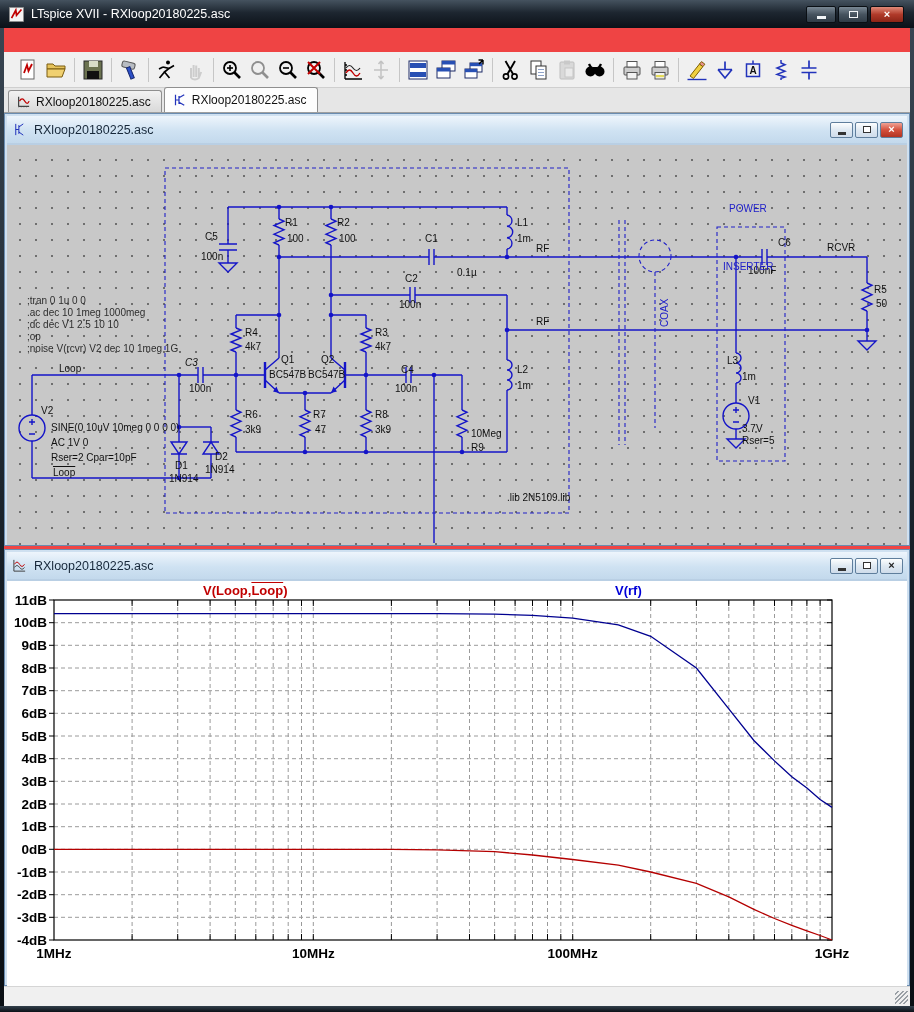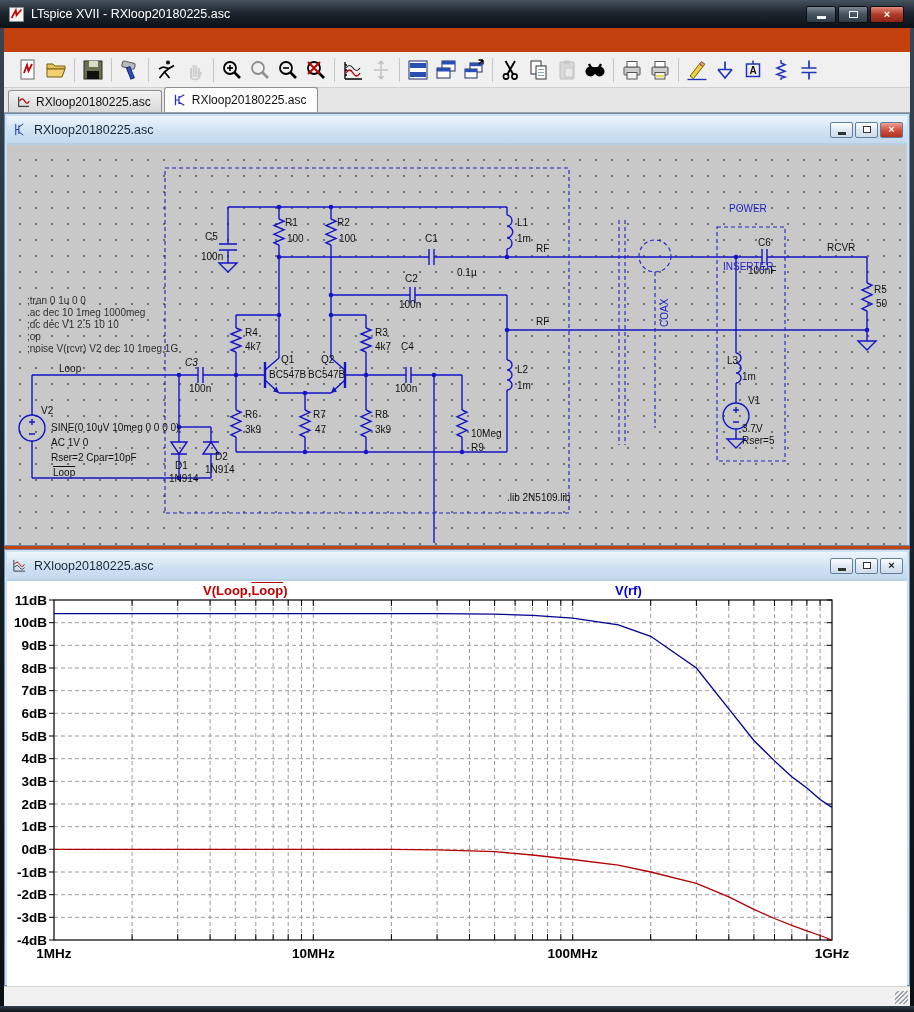--- a/index.html
+++ b/index.html
@@ -1,18 +1,18 @@
 <!DOCTYPE html>
 <html><head>
 <meta charset="utf-8">
 <style>
   html,body{margin:0;padding:0;background:#666;}
   *{box-sizing:border-box;}
   #app{position:relative;width:914px;height:1012px;font-family:"Liberation Sans",sans-serif;
-       background:#c2410c;overflow:hidden;}
+       background:#ef4444;overflow:hidden;}
   
   .frame-side{position:absolute;top:0;width:4px;height:1012px;background:linear-gradient(#3a4754,#141c24 60%,#0a0f14);z-index:50;}
   #frame-left{left:0;} #frame-right{right:0;}
   #frame-bottom{position:absolute;left:0;bottom:0;width:914px;height:6px;
        background:linear-gradient(#2c3募0,#10161d);background:linear-gradient(#33404c,#0c1117);z-index:51;}
   #titlebar{position:absolute;left:0;top:0;width:914px;height:28px;
        background:linear-gradient(#45525f,#1d2630 45%,#0b1118);display:flex;align-items:center;
        color:#fff;font-size:12.5px;z-index:52;}
   #titlebar .app-icon{width:17px;height:17px;margin:0 6px 0 8px;}
   .win-controls{margin-left:auto;margin-right:10px;display:flex;gap:2px;}
@@ -461,21 +461,21 @@
           <span class="slabel" style="left: 238px; top: 182px;">R4</span>
           <span class="slabel" style="left: 238px; top: 196px;">4k7</span>
           <span class="slabel" style="left: 368px; top: 182px;">R3</span>
           <span class="slabel" style="left: 368px; top: 196px;">4k7</span>
           <span class="slabel" style="left: 274px; top: 209px;">Q1</span>
           <span class="slabel" style="left: 314px; top: 209px;">Q2</span>
           <span class="slabel" style="left: 262px; top: 224px;">BC547B</span>
           <span class="slabel" style="left: 301px; top: 224px;">BC547B</span>
           <span class="slabel" style="left: 178px; top: 212px; font-style: italic;">C3</span>
           <span class="slabel" style="left: 182px; top: 238px;">100n</span>
-          <span class="slabel" style="left: 394px; top: 196px;">C4</span>
+          <span class="slabel" style="left: 394px; top: 219px;">C4</span>
           <span class="slabel" style="left: 388px; top: 238px;">100n</span>
           <span class="slabel" style="left: 238px; top: 264px;">R6</span>
           <span class="slabel" style="left: 238px; top: 279px;">3k9</span>
           <span class="slabel" style="left: 306px; top: 264px;">R7</span>
           <span class="slabel" style="left: 308px; top: 279px;">47</span>
           <span class="slabel" style="left: 368px; top: 264px;">R8</span>
           <span class="slabel" style="left: 368px; top: 279px;">3k9</span>
           <span class="slabel" style="left: 464px; top: 263px; margin-top: 34px;">R9</span>
           <span class="slabel" style="left: 464px; top: 283px;">10Meg</span>
           <span class="slabel" style="left: 510px; top: 219px;">L2</span>
@@ -485,21 +485,21 @@
           <span class="slabel" style="left: 162px; top: 328px;">1N914</span>
           <span class="slabel" style="left: 208px; top: 306px;">D2</span>
           <span class="slabel" style="left: 198px; top: 319px;">1N914</span>
           <span class="slabel" style="left: 34px; top: 260px;">V2</span>
           <span class="slabel" style="left: 44px; top: 277px;">SINE(0 10uV 10meg 0 0 0 0)</span>
           <span class="slabel" style="left: 44px; top: 292px;">AC 1V 0</span>
           <span class="slabel" style="left: 44px; top: 307px;">Rser=2 Cpar=10pF</span>
           <span class="slabel" style="left: 52px; top: 218px;">Loop</span>
           <span class="slabel over" style="left: 46px; top: 322px;">Loop</span>
           <span class="slabel" style="left: 500px; top: 347px;">.lib 2N5109.lib</span>
-          <span class="slabel" style="left: 751px; top: 92px;">C6</span>
+          <span class="slabel" style="left: 771px; top: 92px;">C6</span>
           <span class="slabel" style="left: 741px; top: 120px;">100nF</span>
           <span class="slabel" style="left: 820px; top: 97px;">RCVR</span>
           <span class="slabel" style="left: 867px; top: 139px;">R5</span>
           <span class="slabel" style="left: 869px; top: 153px;">50</span>
           <span class="slabel" style="left: 720px; top: 210px;">L3</span>
           <span class="slabel" style="left: 735px; top: 226px;">1m</span>
           <span class="slabel" style="left: 741px; top: 250px;">V1</span>
           <span class="slabel" style="left: 735px; top: 278px;">3.7V</span>
           <span class="slabel" style="left: 735px; top: 290px;">Rser=5</span>
           <span class="slabel b" style="left: 722px; top: 58px;">POWER</span>

